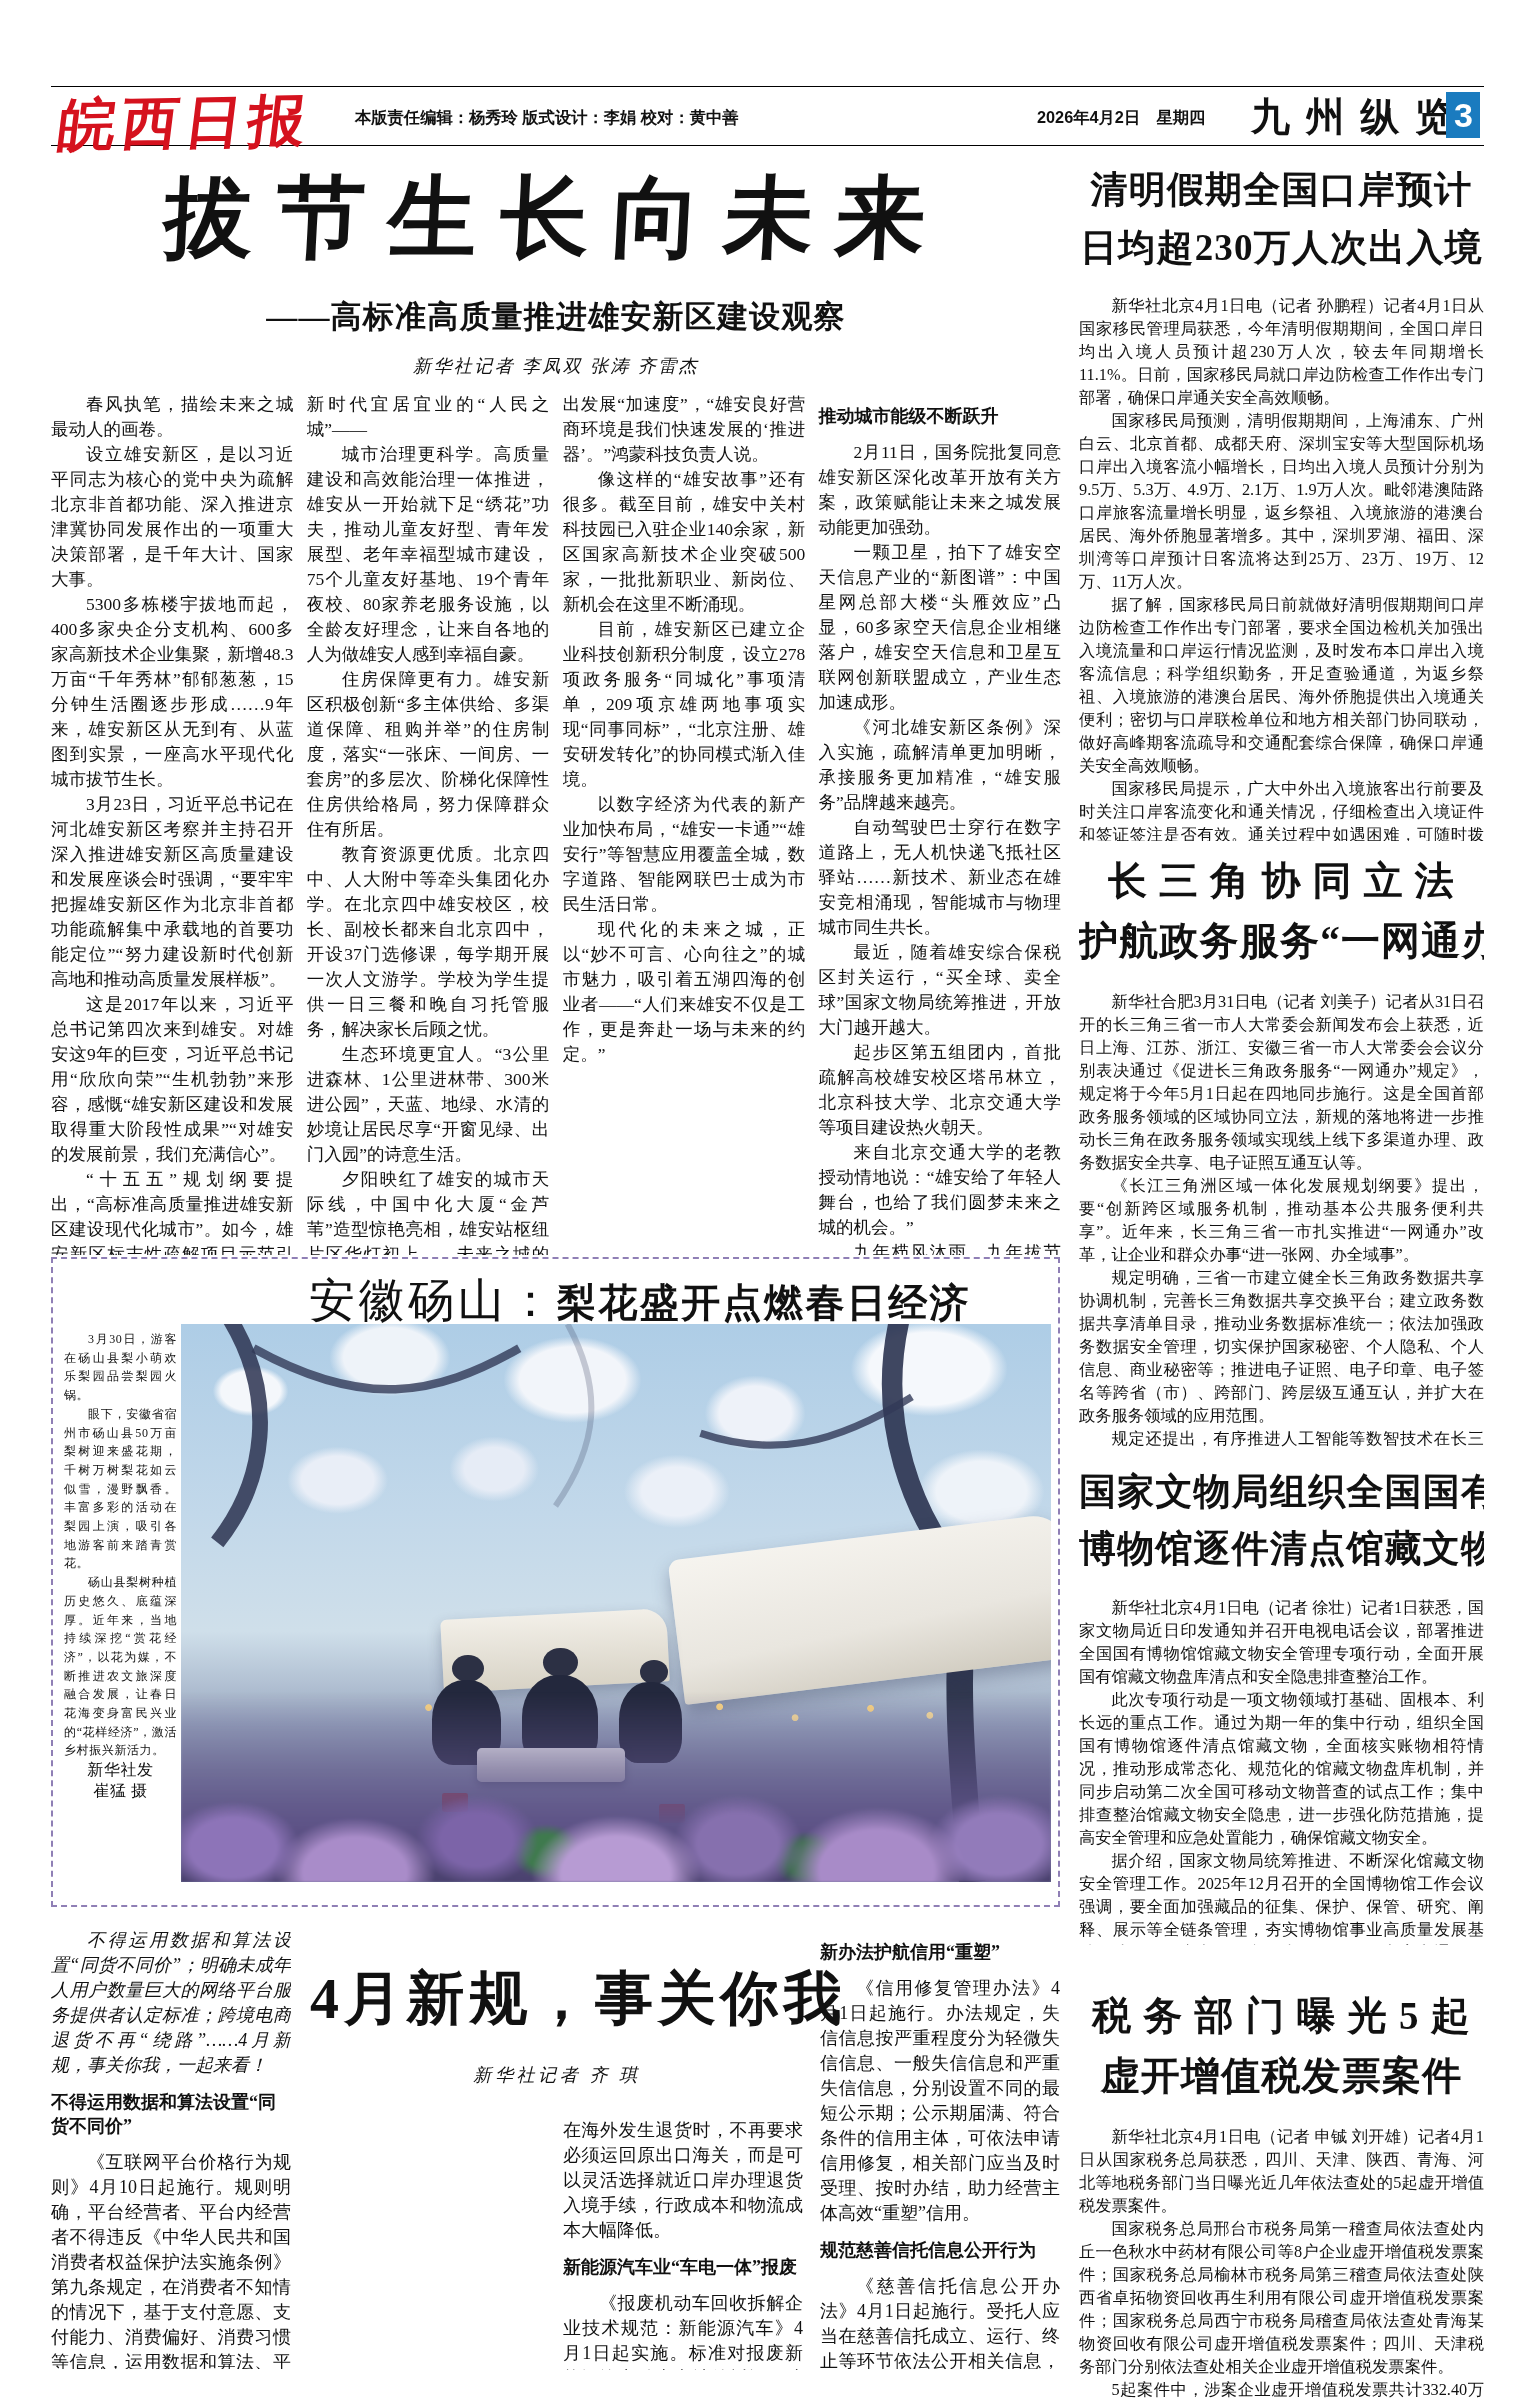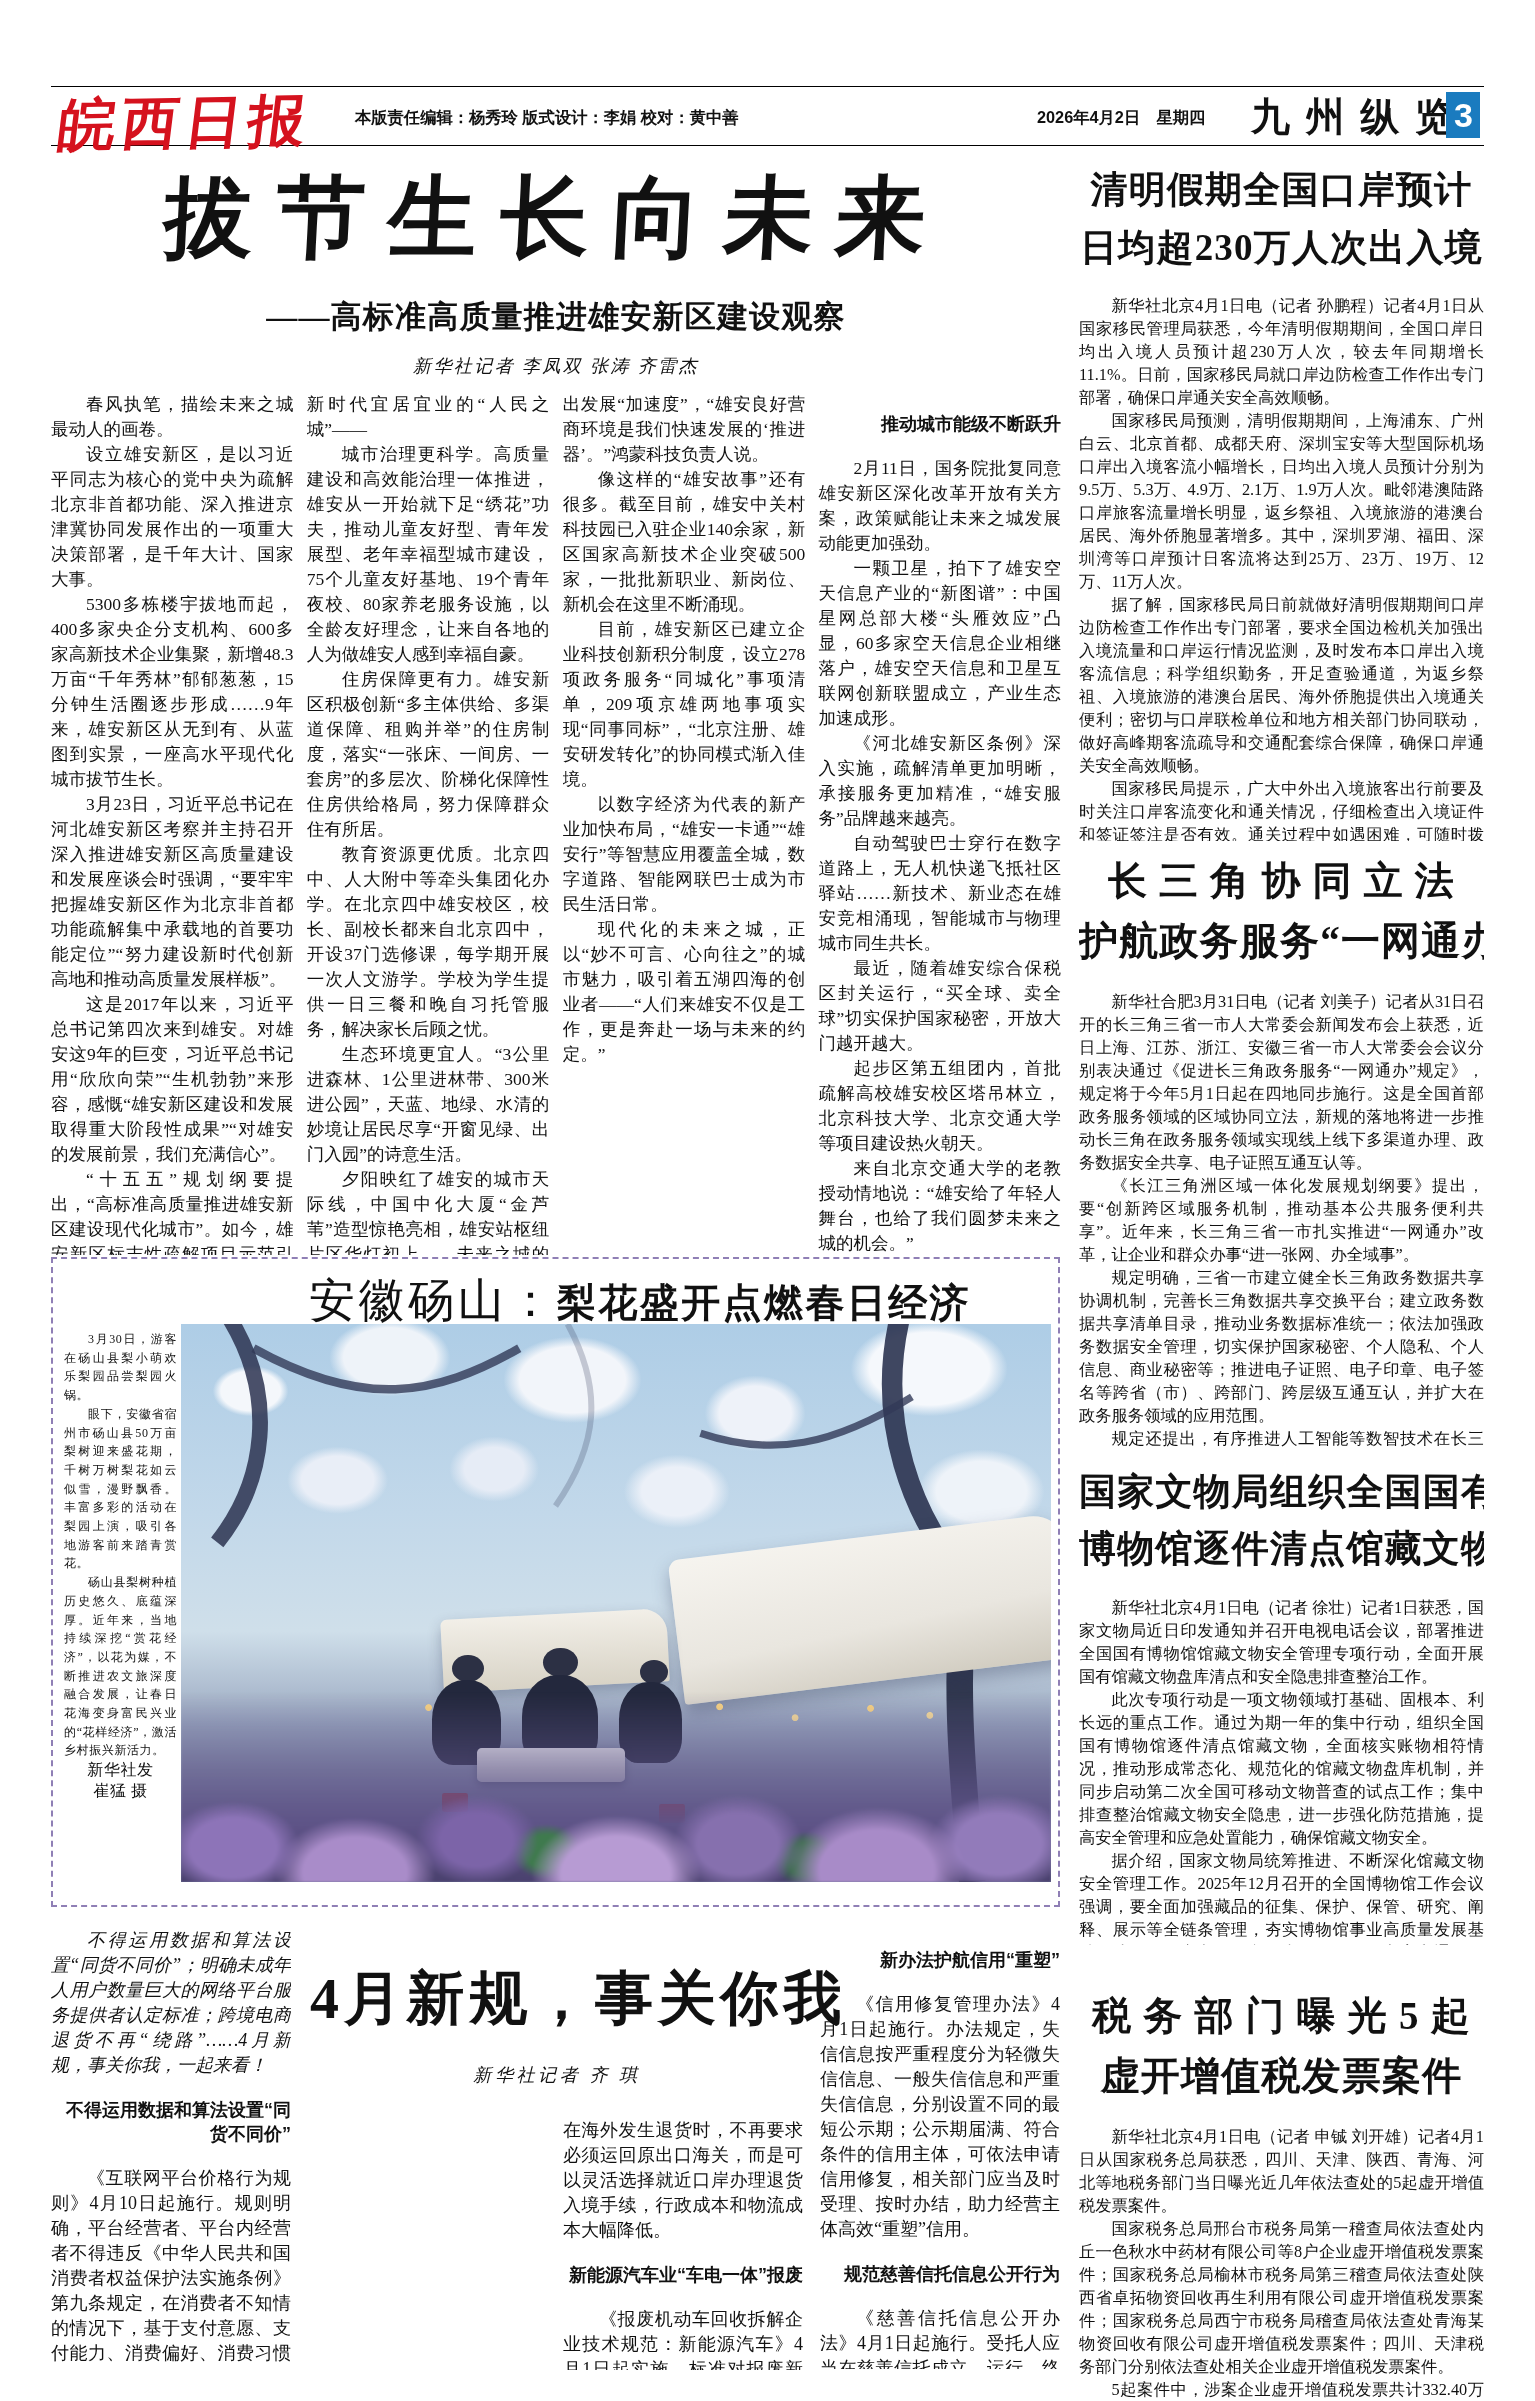--- a/index.html
+++ b/index.html
@@ -21,21 +21,21 @@
   
   .main-article{position:absolute;left:51px;top:169px;width:1010px;height:1085px;}
   .main-title{margin:0;text-align:center;font-family:var(--sans);font-weight:900;font-size:89px;letter-spacing:23px;line-height:1.1;white-space:nowrap;transform:skewX(-3deg);}
   .main-sub{margin-top:29px;text-align:center;font-size:31px;font-weight:700;font-family:var(--serif);letter-spacing:1.2px;}
   .main-byline{margin-top:15.7px;text-align:center;font-size:18px;font-style:italic;letter-spacing:2.4px;}
   .cols{position:absolute;left:0;top:223px;width:1010px;height:863px;display:flex;gap:13.3px;}
   .col{flex:1 1 0;overflow:hidden;font-size:17.5px;line-height:25px;}
   .para{margin:0;text-indent:2em;text-align:justify;}
   .para.cont{text-indent:0;}
   .para.lead{font-style:italic;}
-  .subhead{font-family:Liberation Sans, sans-serif;font-weight:800;text-align:right;font-size:18px;margin:20px 0;line-height:24px;}
+  .subhead{font-family:Liberation Serif, serif;font-weight:800;text-align:left;font-size:18px;margin:12px 0;line-height:24px;}
 
   
   .photo-feature{position:absolute;left:51px;top:1257px;width:1005px;height:646px;border:2.4px dashed #8f7fb5;}
   .pf-head{position:absolute;left:181px;right:12px;top:11px;text-align:center;white-space:nowrap;}
   .pf-prefix{font-family:var(--serif);font-size:46px;font-weight:400;letter-spacing:3.6px;}
   .pf-title{font-family:var(--sans);font-size:39px;font-weight:900;letter-spacing:2.4px;}
   .pf-caption{position:absolute;left:11px;top:71px;width:113px;bottom:11px;font-size:12px;line-height:18.7px;letter-spacing:0.6px;overflow:hidden;}
   .pf-caption .para{text-indent:2em;}
   .pf-credit{text-align:center;font-size:16px;line-height:20.5px;}
   
@@ -144,21 +144,21 @@
           <p class="para">目前，雄安新区已建立企业科技创新积分制度，设立278项政务服务“同城化”事项清单，209项京雄两地事项实现“同事同标”，“北京注册、雄安研发转化”的协同模式渐入佳境。</p>
           <p class="para">以数字经济为代表的新产业加快布局，“雄安一卡通”“雄安行”等智慧应用覆盖全城，数字道路、智能网联巴士成为市民生活日常。</p>
           <p class="para">现代化的未来之城，正以“妙不可言、心向往之”的城市魅力，吸引着五湖四海的创业者——“人们来雄安不仅是工作，更是奔赴一场与未来的约定。”</p>
         </div>
       <div class="col">
           <div class="subhead">推动城市能级不断跃升</div>
           <p class="para">2月11日，国务院批复同意雄安新区深化改革开放有关方案，政策赋能让未来之城发展动能更加强劲。</p>
           <p class="para">一颗卫星，拍下了雄安空天信息产业的“新图谱”：中国星网总部大楼“头雁效应”凸显，60多家空天信息企业相继落户，雄安空天信息和卫星互联网创新联盟成立，产业生态加速成形。</p>
           <p class="para">《河北雄安新区条例》深入实施，疏解清单更加明晰，承接服务更加精准，“雄安服务”品牌越来越亮。</p>
           <p class="para">自动驾驶巴士穿行在数字道路上，无人机快递飞抵社区驿站……新技术、新业态在雄安竞相涌现，智能城市与物理城市同生共长。</p>
-          <p class="para">最近，随着雄安综合保税区封关运行，“买全球、卖全球”切实保护国家秘密，开放大门越开越大。</p>
+          <p class="para">最近，随着雄安综合保税区封关运行，“买全球、卖全球”国家文物局统筹推进，开放大门越开越大。</p>
           <p class="para">起步区第五组团内，首批疏解高校雄安校区塔吊林立，北京科技大学、北京交通大学等项目建设热火朝天。</p>
           <p class="para">来自北京交通大学的老教授动情地说：“雄安给了年轻人舞台，也给了我们圆梦未来之城的机会。”</p>
           <p class="para">九年栉风沐雨，九年拔节生长。向着未来，这座承载千年大计的新城，正在春天里加速生长。</p>
         </div>
     </div>
   </div>
 
   <div class="photo-feature">
     <div class="pf-head">
       <span class="pf-prefix">安徽砀山：</span><span class="pf-title">梨花盛开点燃春日经济</span>

